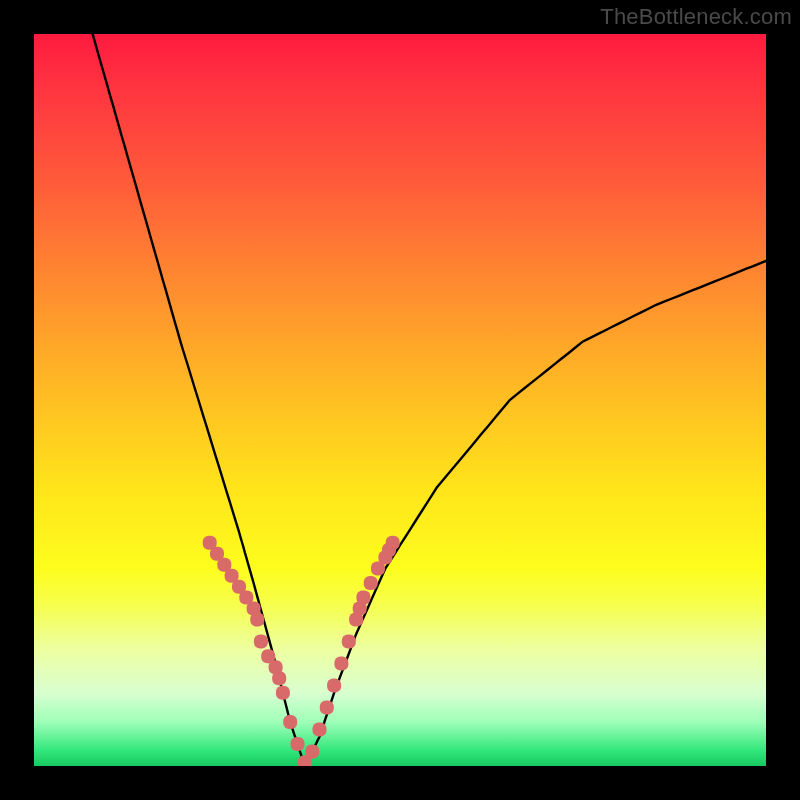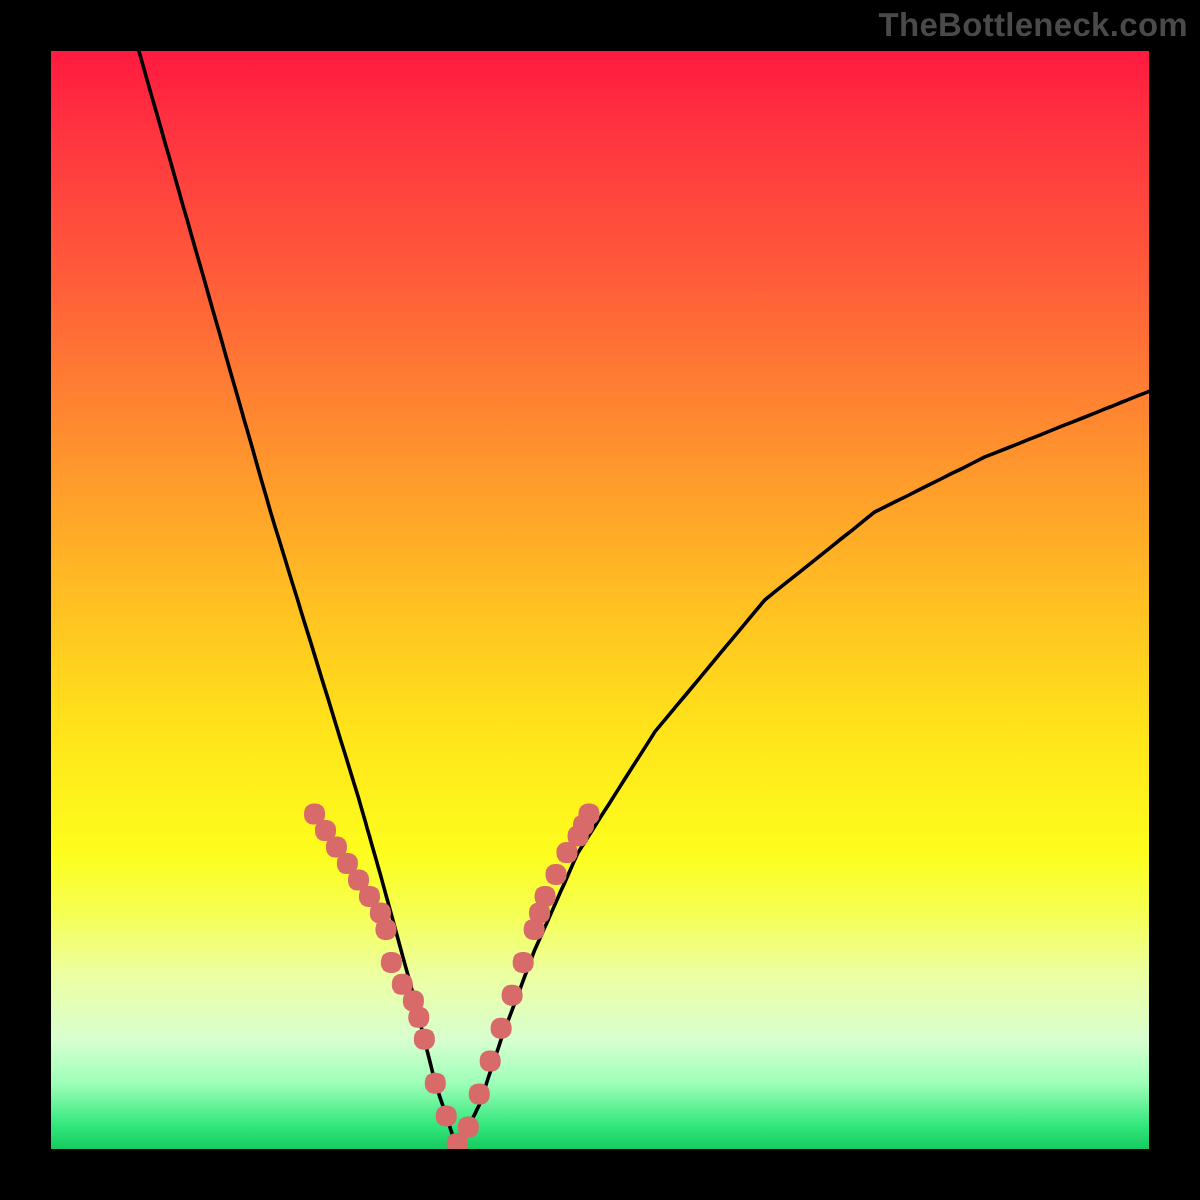--- a/index.html
+++ b/index.html
@@ -46,21 +46,21 @@
       #2fe67a 98%,
       #18c95e 100%
     );
   }
   .watermark {
     position: absolute;
     top: 4px;
     right: 8px;
     color: #4a4a4a;
     font-size: 22px;
-    font-weight: 700;
+    font-weight: 400;
     letter-spacing: 0.2px;
     user-select: none;
   }
   svg.curve {
     position: absolute;
     inset: 0;
     width: 732px;
     height: 732px;
   }
 </style>

